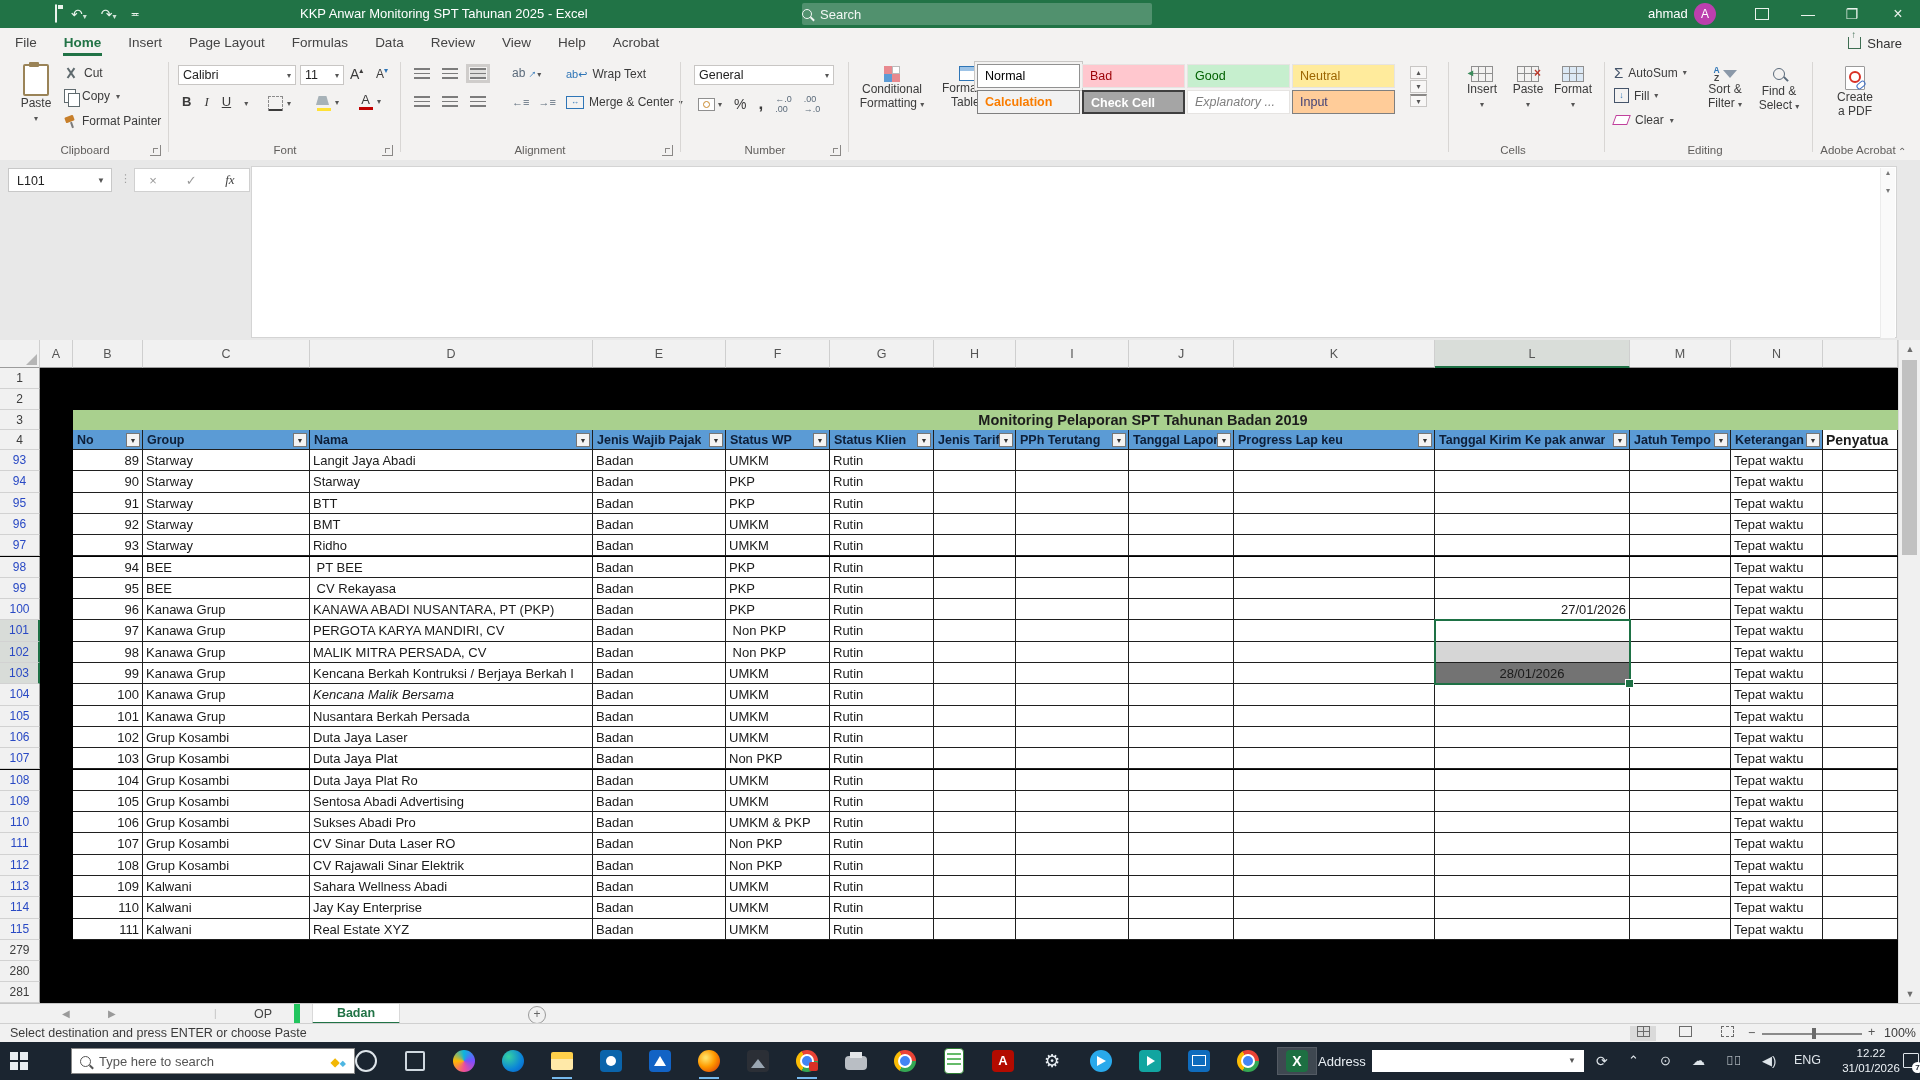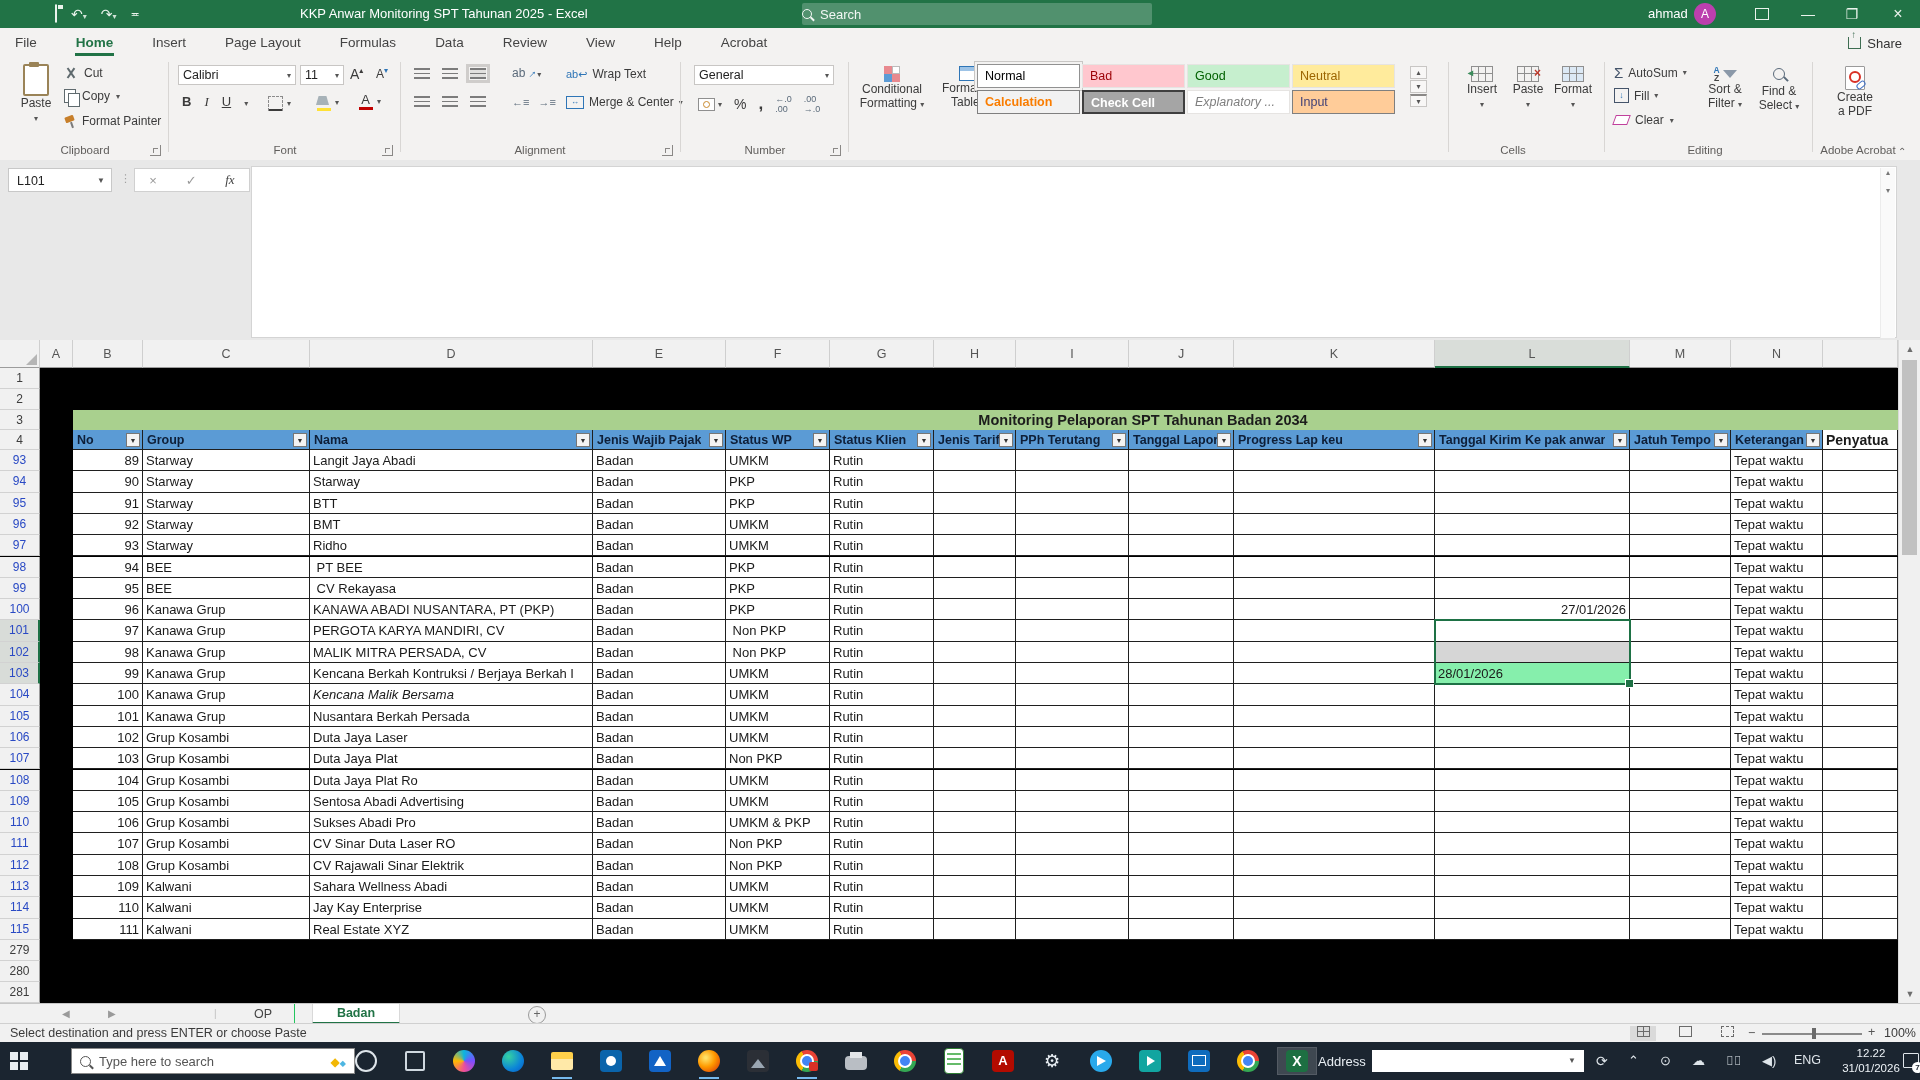--- a/index.html
+++ b/index.html
@@ -18,21 +18,21 @@
              border-radius:2px;color:#f2f7f4;font-size:13px;display:flex;align-items:center;gap:8px;box-sizing:border-box;}
   .mag{width:8px;height:8px;border:1.5px solid #f2f7f4;border-radius:50%;position:relative;flex:0 0 auto;}
   .mag:after{content:"";position:absolute;width:5px;height:1.5px;background:#f2f7f4;transform:rotate(45deg);left:7px;top:8px;}
   #user-name{position:absolute;left:1648px;top:6px;font-size:13px;}
   #avatar{position:absolute;left:1694px;top:3px;width:22px;height:22px;border-radius:50%;background:#bc3fae;
           color:#fff;font-size:12px;text-align:center;line-height:22px;}
   .capbtn{position:absolute;top:0;width:44px;height:28px;color:#eaf3ec;text-align:center;line-height:28px;font-size:14px;}
   .ribdisp{width:12px;height:10px;border:1.2px solid #eaf3ec;display:inline-block;position:relative;top:1px;}
   
   #menubar{position:absolute;left:0;top:28px;width:1920px;height:30px;background:#f3f2f1;border-bottom:1px solid #e1dfdd;}
-  #menutabs{position:absolute;left:12px;top:0;display:flex;gap:33px;height:30px;align-items:flex-start;font-size:13.5px;color:#444;}
+  #menutabs{position:absolute;left:12px;top:0;display:flex;gap:21px;height:30px;align-items:flex-start;font-size:13.5px;color:#444;}
   .mtab{padding:0 3px;height:30px;line-height:30px;position:relative;}
   .mtab.active{color:#217346;font-weight:bold;}
   .mtab.active:after{content:"";position:absolute;left:2px;right:2px;bottom:2px;height:3px;background:#217346;}
   #share-btn{position:absolute;right:18px;top:3px;height:24px;display:flex;gap:6px;align-items:center;font-size:13px;color:#333;}
   .share-ic{width:11px;height:11px;border:1.3px solid #3e6d52;border-top:none;position:relative;}
   .share-ic:before{content:"↑";position:absolute;left:2px;top:-8px;font-size:10px;color:#3e6d52;}
   
   #ribbon{position:absolute;left:0;top:58px;width:1920px;height:102px;background:#f3f2f1;border-bottom:1px solid #d6d3d0;font-size:12px;color:#3b3b3b;}
   .rdiv{position:absolute;top:4px;height:90px;width:1px;background:#d8d6d4;}
   .glabel{position:absolute;top:86px;font-size:11.5px;color:#605e5c;text-align:center;}
@@ -119,21 +119,21 @@
   #sheet-title{position:absolute;left:790px;top:0;width:560px;text-align:center;font-weight:bold;font-size:14.5px;color:#1c1c1c;}
   #selbox{position:absolute;border:2px solid #1e7145;pointer-events:none;}
   #selhandle{position:absolute;width:7px;height:7px;background:#1e7145;border:1px solid #fff;}
   
   #vscroll{position:absolute;left:1898px;top:340px;width:22px;height:663px;background:#f0f0f0;border-left:1px solid #dadada;}
   .sarrow{position:absolute;left:0;width:22px;height:18px;color:#6d6d6d;font-size:9px;text-align:center;line-height:18px;}
   #vthumb{position:absolute;left:3px;top:20px;width:15px;height:195px;background:#c1c1c1;}
   
   #tabbar{position:absolute;left:0;top:1003px;width:1920px;height:20px;background:#f1f1f1;border-top:1px solid #c6c6c6;font-size:12.5px;}
   .tabnav{position:absolute;top:0;color:#9a9a9a;font-size:10px;line-height:20px;}
-  #tab-op{position:absolute;left:232px;top:0;width:62px;text-align:center;line-height:20px;color:#444;border-right:1px solid #22c55e;}
+  #tab-op{position:absolute;left:232px;top:0;width:62px;text-align:center;line-height:20px;color:#444;border-right:6px solid #22c55e;}
   #tab-badan{position:absolute;left:312px;top:0;width:88px;text-align:center;line-height:19px;background:#fff;color:#217346;
              font-weight:bold;border:1px solid #d9d9d9;border-top:none;border-bottom:2px solid #217346;box-sizing:border-box;height:20px;}
   #newsheet{position:absolute;left:528px;top:2px;width:16px;height:16px;border:1px solid #9a9a9a;border-radius:50%;
             color:#666;font-size:12px;line-height:15px;text-align:center;}
   
   #statusbar{position:absolute;left:0;top:1023px;width:1920px;height:19px;background:#f1f1f1;border-top:1px solid #d0d0d0;font-size:12.5px;color:#3b3b3b;}
   .viewic{position:absolute;top:2px;width:26px;height:15px;text-align:center;}
   .vi{display:inline-block;width:13px;height:11px;border:1px solid #6a6a6a;box-sizing:border-box;}
   .vi.grid{background:linear-gradient(90deg,transparent 0 5px,#6a6a6a 5px 6px,transparent 6px),linear-gradient(transparent 0 4px,#6a6a6a 4px 5px,transparent 5px);}
   .zoomline{position:absolute;top:9px;height:1.5px;background:#8a8a8a;}
@@ -441,21 +441,21 @@
         <div class="cell rowhdr" style="flex: 0 0 40px; line-height: 21px;">1</div>
         <div class="cell blackc" style="flex: 0 0 1858px; line-height: 21px;"></div>
       </div>
       <div class="grow" style="top: 49px; height: 21px;">
         <div class="cell rowhdr" style="flex: 0 0 40px; line-height: 21px;">2</div>
         <div class="cell blackc" style="flex: 0 0 1858px; line-height: 21px;"></div>
       </div>
       <div class="grow" style="top: 70px; height: 20px;">
         <div class="cell rowhdr" style="flex: 0 0 40px; line-height: 20px;">3</div>
         <div class="cell blackc" style="flex: 0 0 33px; line-height: 20px;"></div>
-        <div class="cell greenrow" style="flex: 0 0 1825px; line-height: 20px;"><div id="sheet-title" style="line-height: 20px;">Monitoring Pelaporan SPT Tahunan Badan 2034</div></div>
+        <div class="cell greenrow" style="flex: 0 0 1825px; line-height: 20px;"><div id="sheet-title" style="line-height: 20px;">Monitoring Pelaporan SPT Tahunan Badan 2019</div></div>
       </div>
       <div class="grow" style="top: 90px; height: 20px;">
         <div class="cell rowhdr" style="flex: 0 0 40px; line-height: 20px;">4</div>
         <div class="cell blackc" style="flex: 0 0 33px; line-height: 20px;"></div>
         <div class="cell hdrc" style="flex: 0 0 70px; line-height: normal;"><div style="overflow: hidden; white-space: nowrap;">No</div><div class="filterbtn">▼</div></div>
         <div class="cell hdrc" style="flex: 0 0 167px; line-height: normal;"><div style="overflow: hidden; white-space: nowrap;">Group</div><div class="filterbtn">▼</div></div>
         <div class="cell hdrc" style="flex: 0 0 283px; line-height: normal;"><div style="overflow: hidden; white-space: nowrap;">Nama</div><div class="filterbtn">▼</div></div>
         <div class="cell hdrc" style="flex: 0 0 133px; line-height: normal;"><div style="overflow: hidden; white-space: nowrap;">Jenis Wajib Pajak</div><div class="filterbtn">▼</div></div>
         <div class="cell hdrc" style="flex: 0 0 104px; line-height: normal;"><div style="overflow: hidden; white-space: nowrap;">Status WP</div><div class="filterbtn">▼</div></div>
         <div class="cell hdrc" style="flex: 0 0 104px; line-height: normal;"><div style="overflow: hidden; white-space: nowrap;">Status Klien</div><div class="filterbtn">▼</div></div>
@@ -654,21 +654,21 @@
         <div class="cell datac" style="flex: 0 0 70px; line-height: 21.3px; text-align: right;">99</div>
         <div class="cell datac" style="flex: 0 0 167px; line-height: 21.3px;">Kanawa Grup</div>
         <div class="cell datac" style="flex: 0 0 283px; line-height: 21.3px;">Kencana Berkah Kontruksi / Berjaya Berkah I</div>
         <div class="cell datac" style="flex: 0 0 133px; line-height: 21.3px;">Badan</div>
         <div class="cell datac" style="flex: 0 0 104px; line-height: 21.3px;">UMKM</div>
         <div class="cell datac" style="flex: 0 0 104px; line-height: 21.3px;">Rutin</div>
         <div class="cell datac" style="flex: 0 0 82px; line-height: 21.3px;"></div>
         <div class="cell datac" style="flex: 0 0 113px; line-height: 21.3px;"></div>
         <div class="cell datac" style="flex: 0 0 105px; line-height: 21.3px;"></div>
         <div class="cell datac" style="flex: 0 0 201px; line-height: 21.3px;"></div>
-        <div class="cell datac" style="flex: 0 0 195px; line-height: 21.3px; text-align: left; background: #86efac;">28/01/2026</div>
+        <div class="cell datac" style="flex: 0 0 195px; line-height: 21.3px; text-align: center; background: #737373;">28/01/2026</div>
         <div class="cell datac" style="flex: 0 0 101px; line-height: 21.3px;"></div>
         <div class="cell datac" style="flex: 0 0 92px; line-height: 21.3px;">Tepat waktu</div>
         <div class="cell datac" style="flex: 0 0 75px; line-height: 21.3px;"></div>
       </div>
       <div class="grow" style="top: 344.3px; height: 21.3px;">
         <div class="cell rowhdr filt" style="flex: 0 0 40px; line-height: 21.3px;">104</div>
         <div class="cell blackc" style="flex: 0 0 33px; line-height: 21.3px;"></div>
         <div class="cell datac" style="flex: 0 0 70px; line-height: 21.3px; text-align: right;">100</div>
         <div class="cell datac" style="flex: 0 0 167px; line-height: 21.3px;">Kanawa Grup</div>
         <div class="cell datac" style="flex: 0 0 283px; line-height: 21.3px; font-style: italic;">Kencana Malik Bersama</div>

